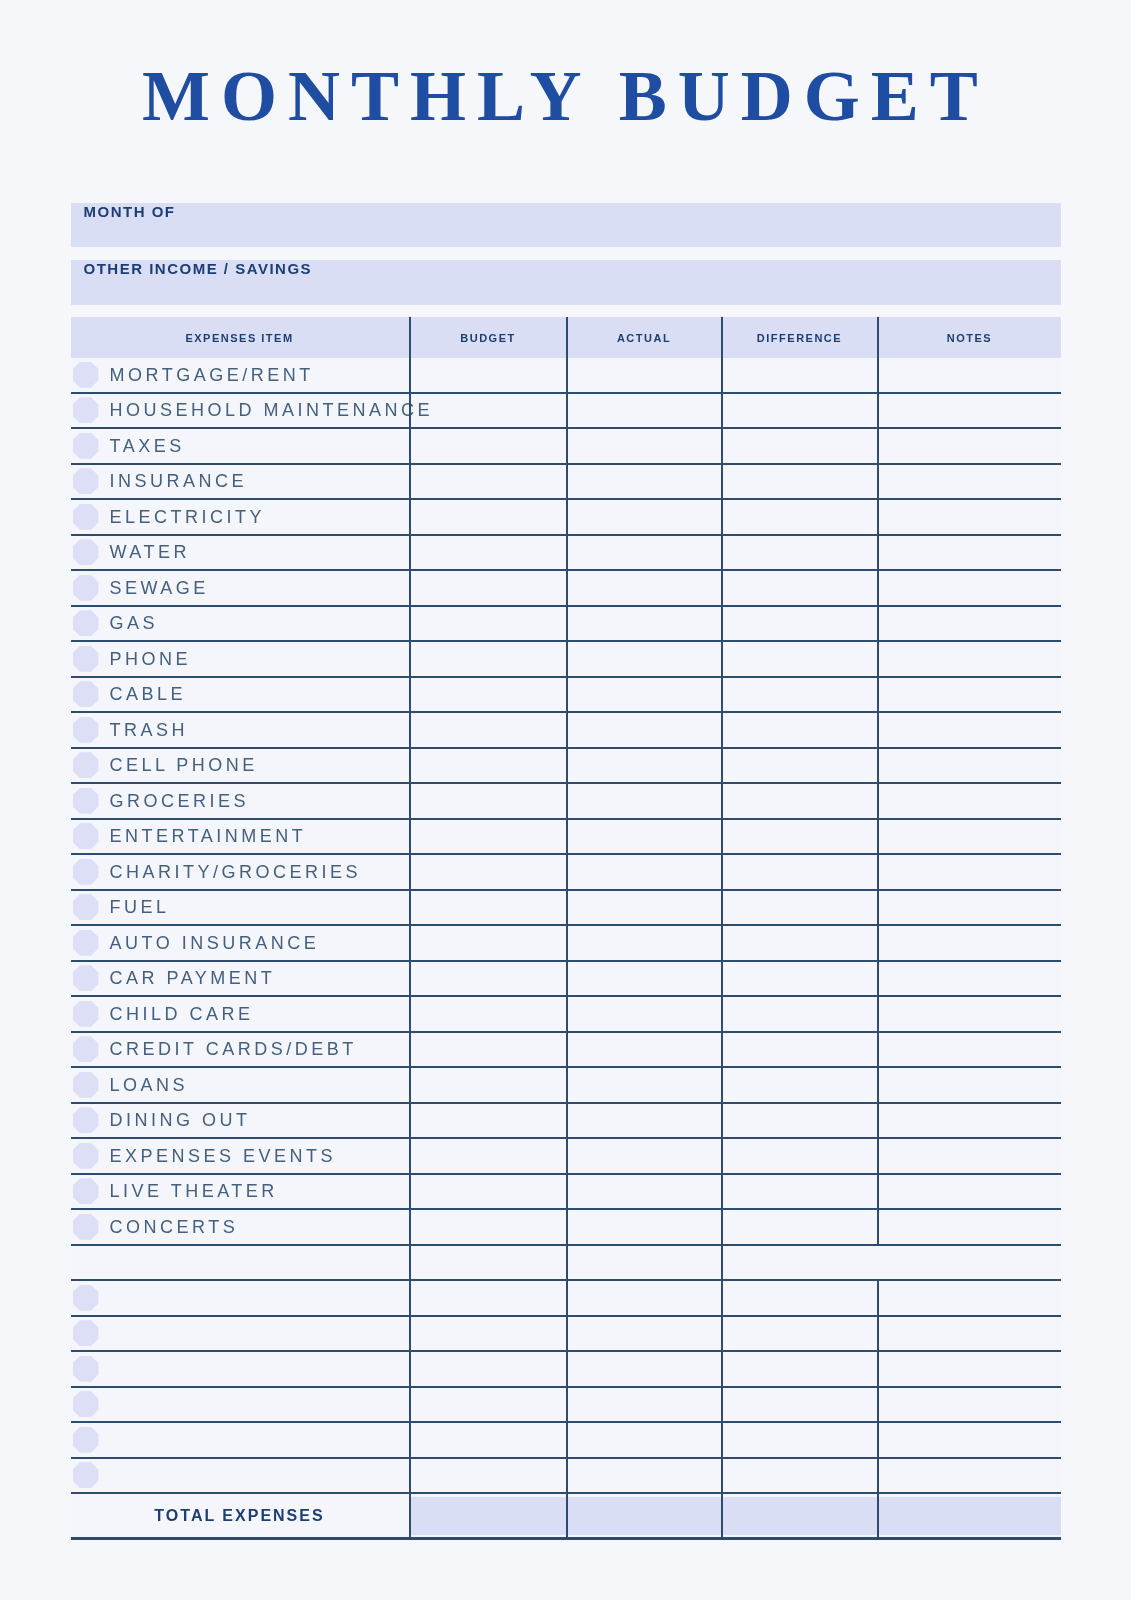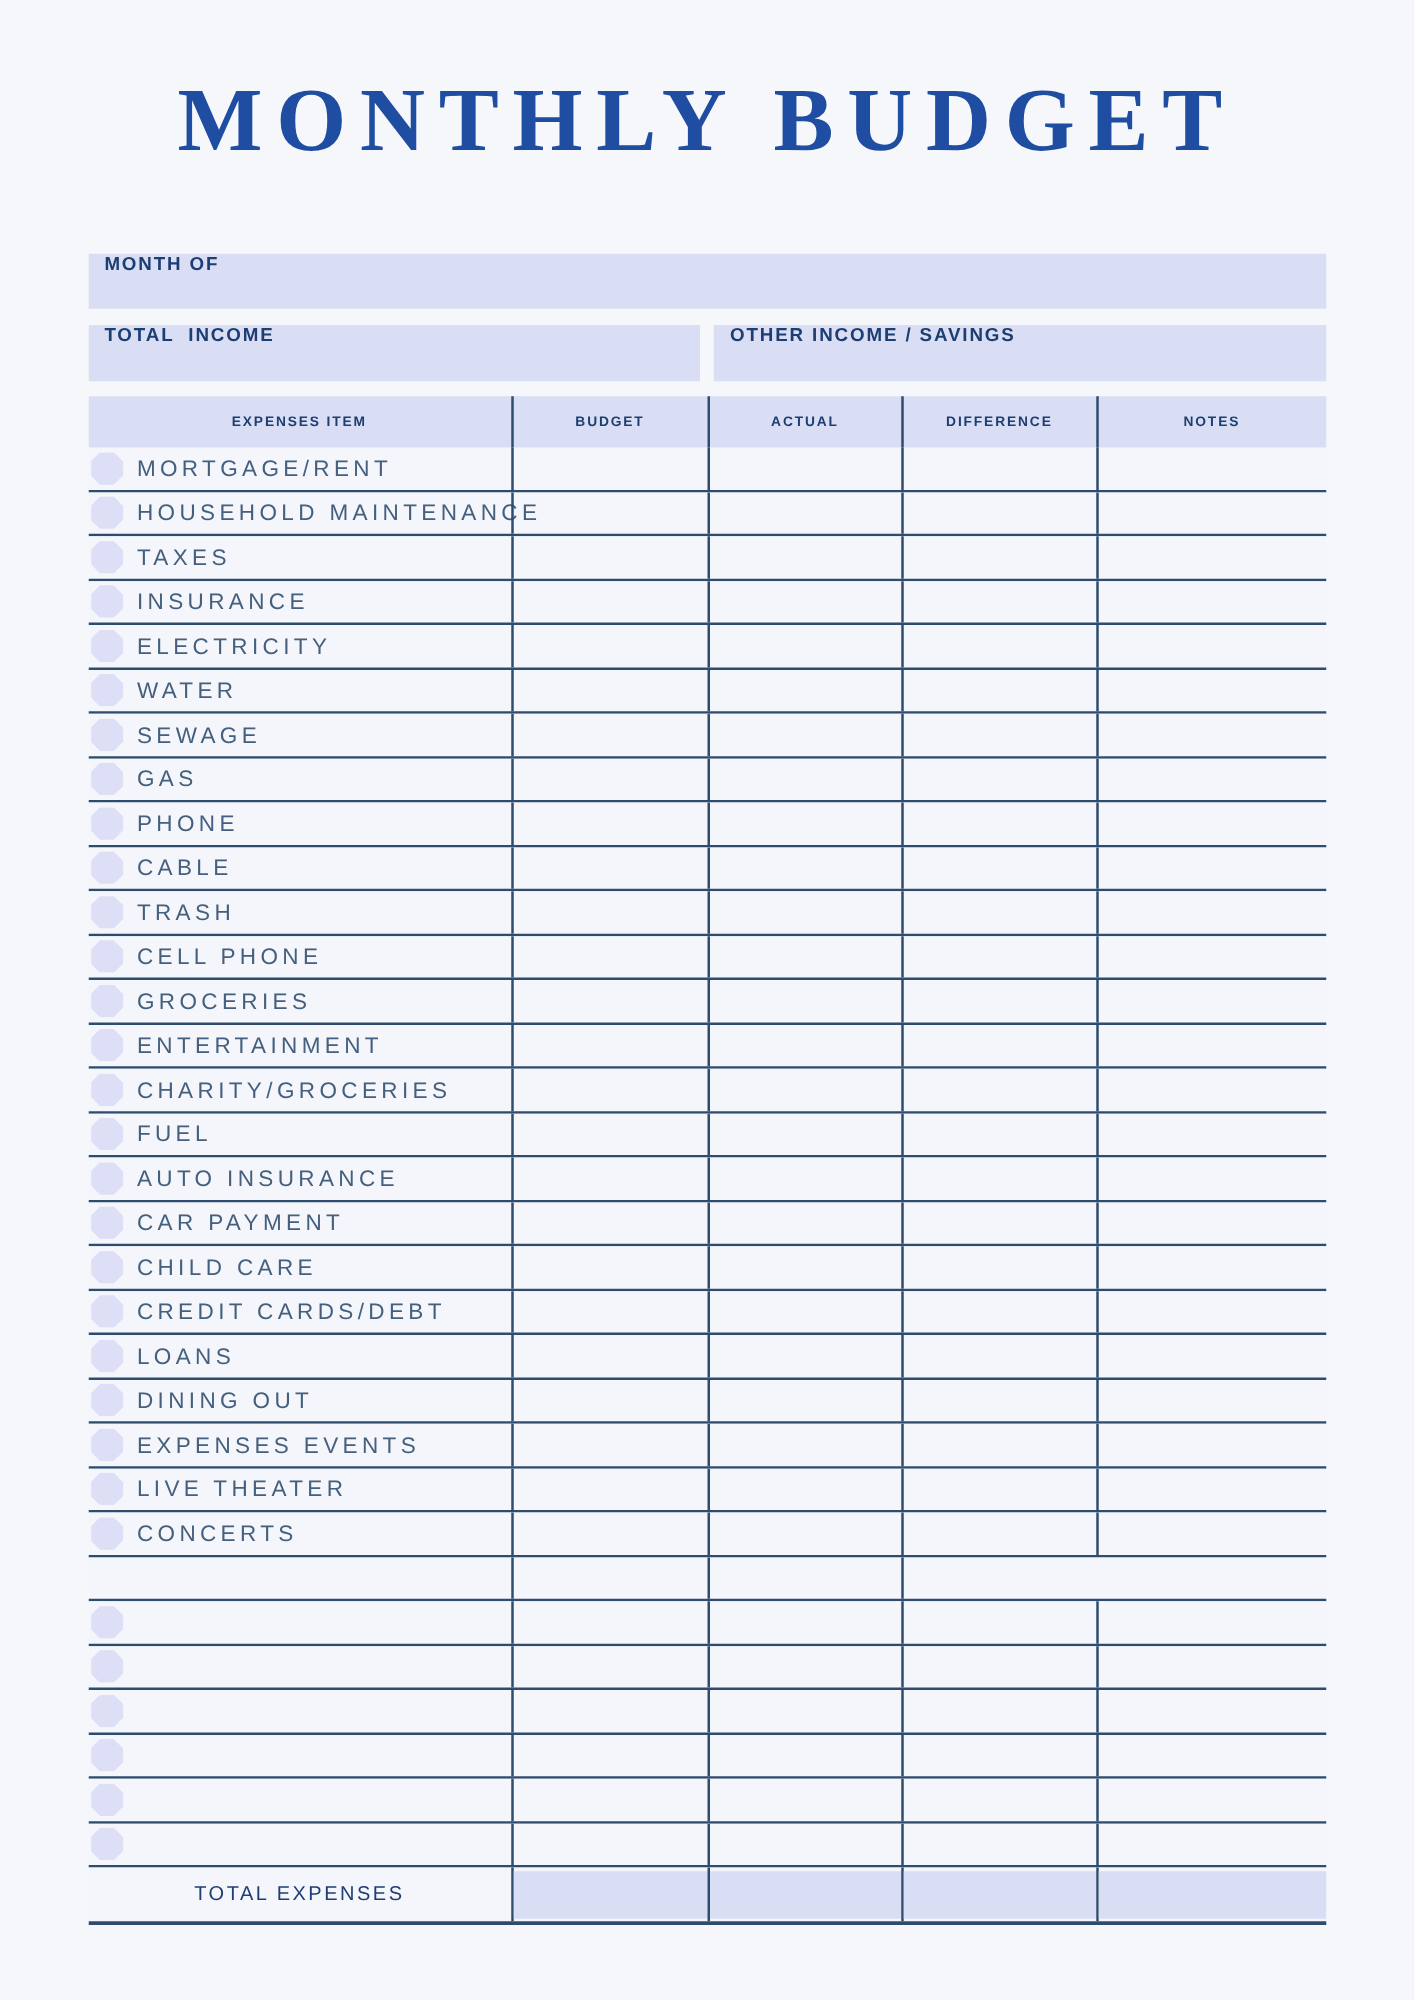--- a/index.html
+++ b/index.html
@@ -64,44 +64,40 @@
     font-size:18px;letter-spacing:3.5px;color:var(--item-text);
     white-space:nowrap;padding-top:1px;
   }
   .total-row{
     height:46px;border-bottom:3px solid var(--line);background:var(--row-bg);
   }
   .total-label-cell{
     display:flex;align-items:center;justify-content:center;
   }
   .total-label{
-    font-weight:normal;font-size:16px;letter-spacing:2px;color:var(--label-navy);
+    font-weight:bold;font-size:16px;letter-spacing:2px;color:var(--label-navy);
   }
   .total-row .c{display:flex;}
   .total-fill{
     flex:1;background:var(--bar-bg);margin:3px 0 2px 0;
   }
 </style>
 </head>
 <body>
 
 <div class="page">
   <div class="content">
     <h1 class="title">MONTHLY BUDGET</h1>
 
     <div class="bar month-bar">
       <span class="bar-label">MONTH OF</span>
       <span class="bar-fill"></span>
     </div>
 
     <div class="income-row">
-      <div class="bar">
-        <span class="bar-label">TOTAL  INCOME</span>
-        <span class="bar-fill"></span>
-      </div>
       <div class="bar">
         <span class="bar-label">OTHER INCOME / SAVINGS</span>
         <span class="bar-fill"></span>
       </div>
     </div>
 
     <div class="budget-table">
       <div class="grid-row thead">
         <div class="c">EXPENSES ITEM</div>
         <div class="c">BUDGET</div>

